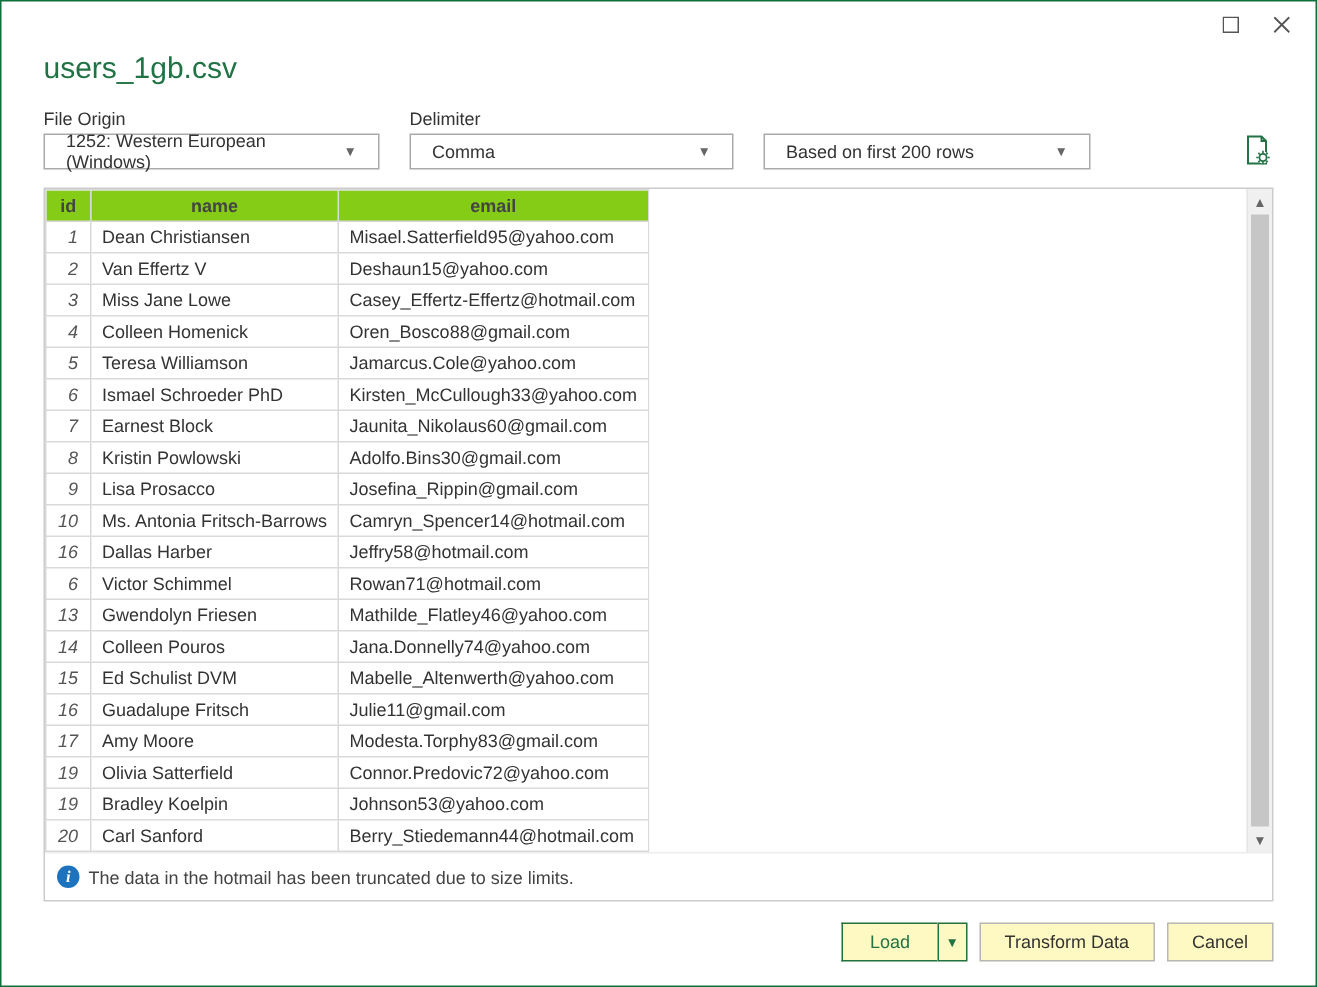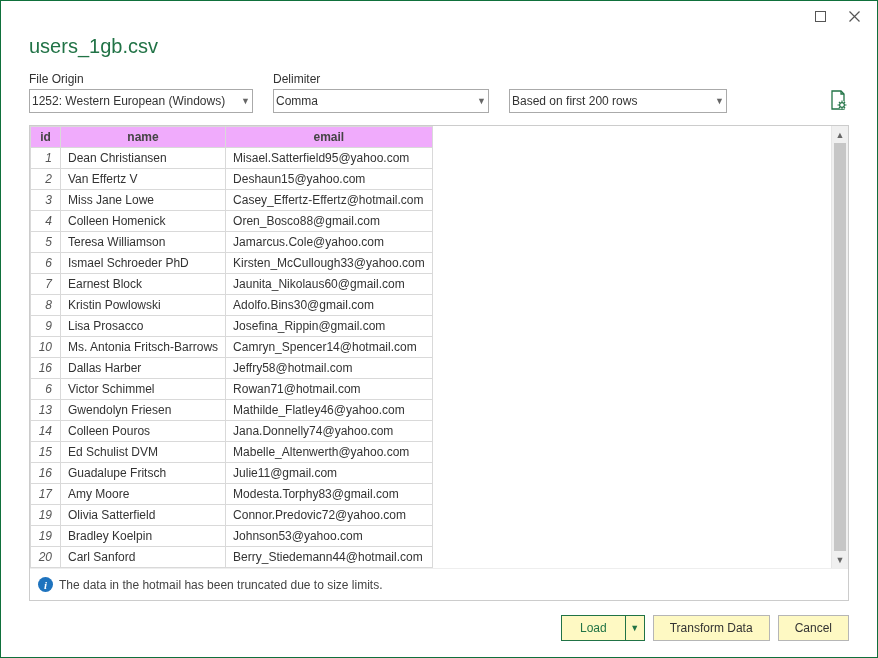--- a/index.html
+++ b/index.html
@@ -54,21 +54,21 @@
     gap: 20px;
     margin-bottom: 12px;
     align-items: flex-end;
   }
   .ctrl { display:flex; flex-direction:column; gap:2px; }
   .ctrl-label { font-size:12px; color:#333; margin-bottom:1px; }
   .select {
     height: 24px;
     border: 1px solid #aaa;
     background: #fff;
-    padding: 0 2px;
+    padding: 0 14px;
     display: flex;
     align-items: center;
     justify-content: space-between;
     font-size: 12px;
     color: #333;
     position: relative;
   }
   .select .caret {
     font-size: 9px;
     color: #666;
@@ -102,21 +102,21 @@
   }
   table { border-collapse: collapse; }
   th, td {
     border: 1px solid #d9d9d9;
     padding: 2px 7px;
     font-size: 12px;
     height: 21px;
     white-space: nowrap;
   }
   th {
-    background: #f0abfc;
+    background: #84cc16;
     font-weight: 600;
     text-align: center;
     color:#444;
   }
   td.idcell {
     text-align: right;
     font-style: italic;
     color: #555;
     width: 30px;
     padding-right:8px;

